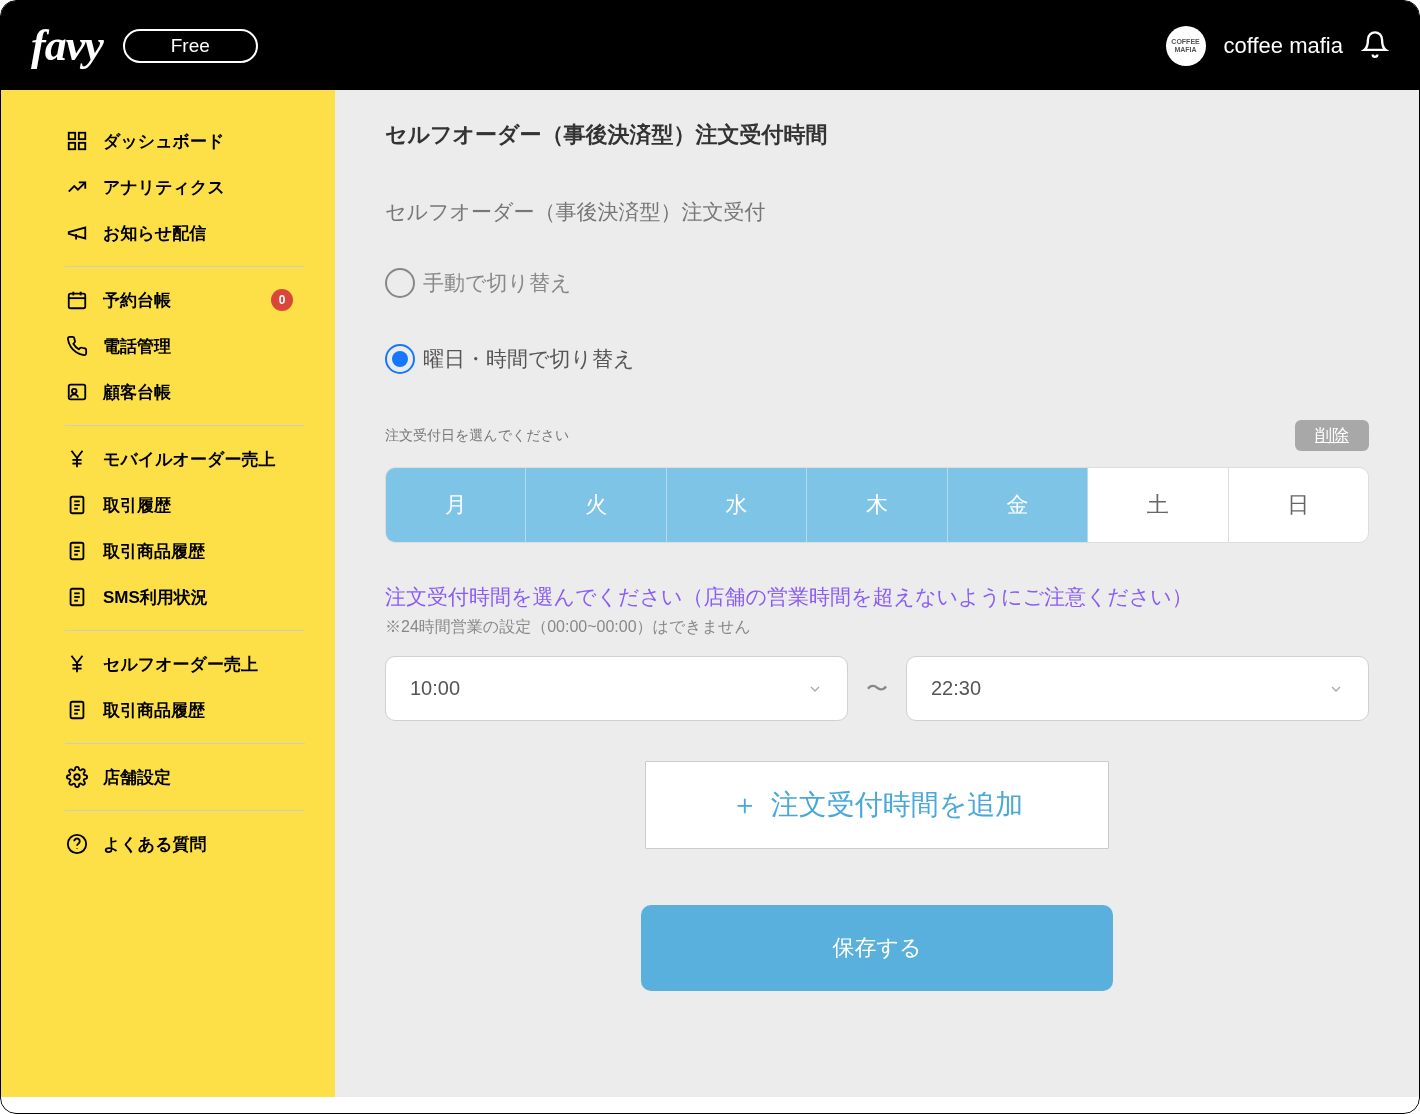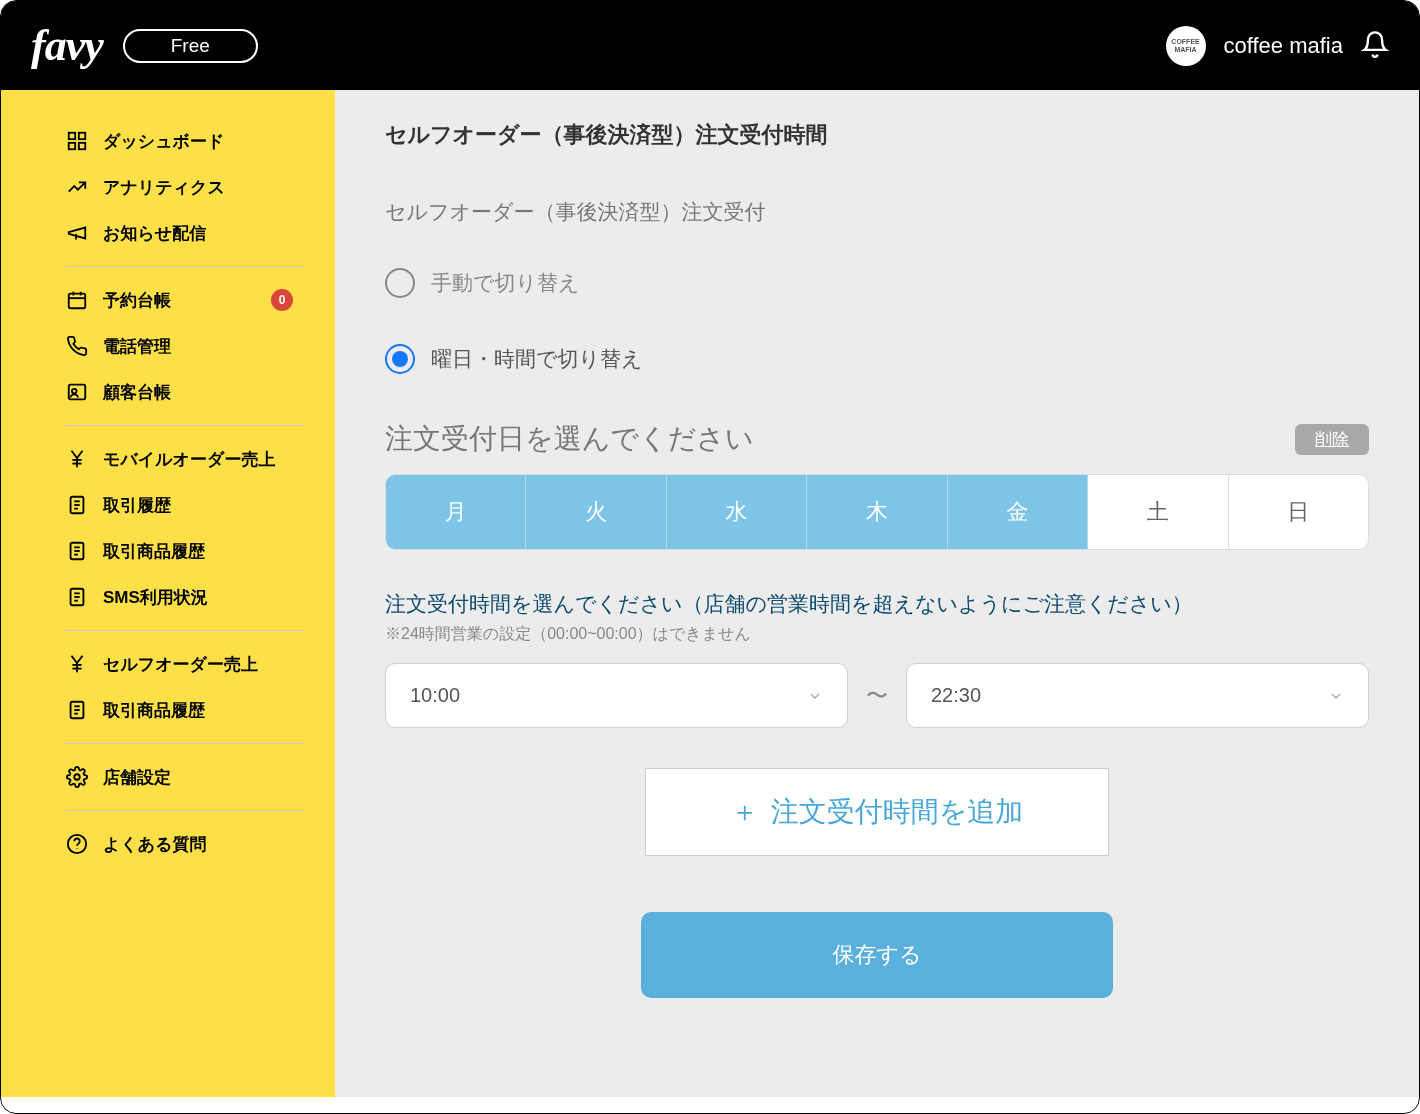--- a/index.html
+++ b/index.html
@@ -25,37 +25,37 @@
 .side-group:last-child { border-bottom: none; }
 .side-item { display: flex; align-items: center; gap: 14px; padding: 11px 0; cursor: pointer; }
 .side-item .icon { width: 24px; height: 24px; display: flex; align-items: center; justify-content: center; }
 .side-item .icon svg { width: 22px; height: 22px; stroke: #000; fill: none; stroke-width: 2; }
 .side-item .lbl { font-size: 17px; font-weight: 700; color: #000; }
 .badge-dot { margin-left: auto; width: 22px; height: 22px; border-radius: 50%; background: #d9463a; color: #fff; font-size: 12px; font-weight: 700; display: flex; align-items: center; justify-content: center; margin-right: 12px; }
 
 
 .page-title { font-size: 22px; font-weight: 700; color: #333; margin-bottom: 48px; }
 .section-title { font-size: 21px; font-weight: 500; color: #777; margin-bottom: 42px; }
-.radio-row { display: flex; align-items: center; gap: 16px; margin-bottom: 46px; cursor: pointer; }
+.radio-row { display: flex; align-items: center; gap: 8px; margin-bottom: 46px; cursor: pointer; }
 .radio { width: 30px; height: 30px; border: 2px solid #888; border-radius: 50%; display: flex; align-items: center; justify-content: center; }
 .radio.selected { border-color: #1677ff; }
 .radio.selected::after { content: ""; width: 16px; height: 16px; border-radius: 50%; background: #1677ff; }
 .radio-label { font-size: 21px; color: #888; }
 .radio-row.selected .radio-label { color: #555; }
 
 .sub-h-row { display:flex; align-items:center; justify-content:space-between; margin-top:12px; margin-bottom: 16px; }
-.sub-h { font-size: 28px; font-weight: 500; color: #777; font-family: Liberation Mono, monospace; }
+.sub-h { font-size: 14px; font-weight: 500; color: #777; font-family: Liberation Mono, monospace; }
 .del-btn { background:#a8a8a8; color:#fff; font-size:17px; border:none; border-radius:6px; padding:4px 20px; cursor:pointer;text-decoration:underline; }
 
 .day-row { display: flex; border-radius: 10px; overflow: hidden; border:1px solid #ddd; margin-bottom: 40px; }
 .day-cell { flex: 1; text-align: center; padding: 22px 0; font-size: 22px; font-weight: 500; background: #fff; color:#666; cursor: pointer; border-right:1px solid #ddd; }
 .day-cell:last-child { border-right:none; }
 .day-cell.on { background: #7dc4e6; color: #fff; border-right-color: rgba(255,255,255,0.4); }
 
-.time-h { font-size: 21px; font-weight: 500; color: #0c4a6e; margin-bottom: 6px; }
+.time-h { font-size: 21px; font-weight: 500; color: #8b5cf6; margin-bottom: 6px; }
 .time-note { font-size: 16px; color: #888; margin-bottom: 18px; }
 .time-row { display: flex; align-items: center; gap: 18px; margin-bottom: 40px; }
 .select { flex: 1; background: #fff; border: 1px solid #d0d0d0; border-radius: 10px; padding: 20px 24px; font-size: 20px; color: #555; display:flex; align-items:center; justify-content:space-between; cursor:pointer; }
 .select svg { width:16px; height:16px; stroke:#aaa; fill:none; stroke-width:2; }
 .tilde { font-size: 22px; color: #888; }
 
 .add-btn { display: block; margin: 0 auto 56px auto; width: 464px; padding: 24px 0; background: #fff; border: 1px solid #ccc; border-radius: 1px; font-size: 28px; color: #4aa8d8; cursor: pointer; }
 .add-btn .plus { margin-right: 12px; font-weight: 400; }
 .save-btn { display: block; margin: 0 auto; width: 472px; padding: 28px 0; background: #5ab0dd; border: none; border-radius: 10px; font-size: 22px; color: #fff; cursor: pointer; font-weight:500; }
 </style>

